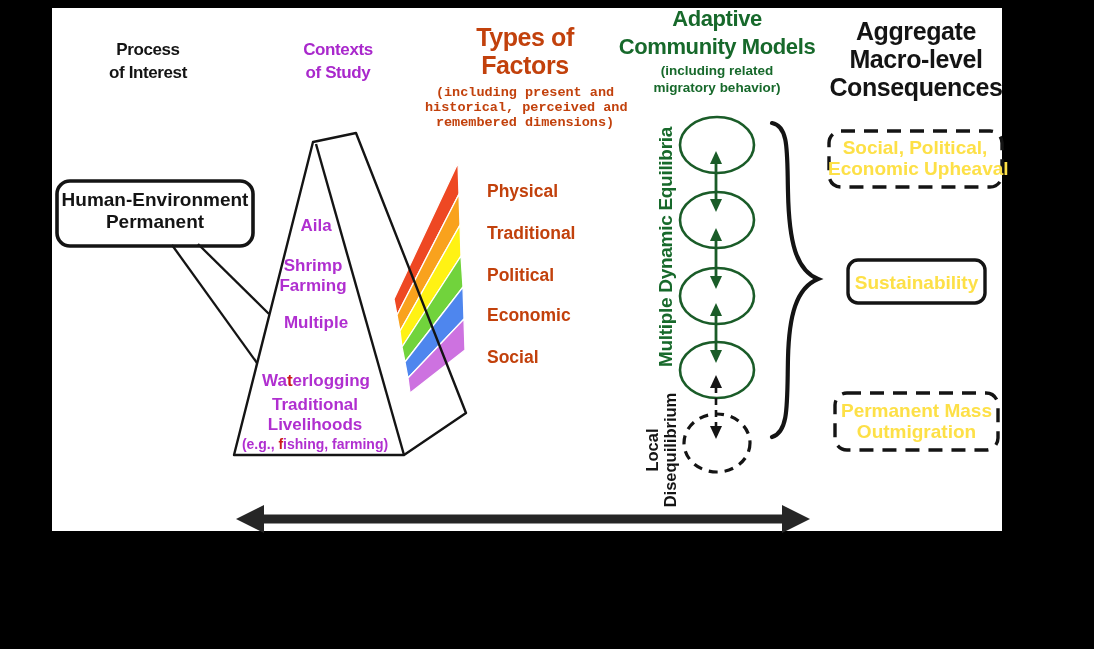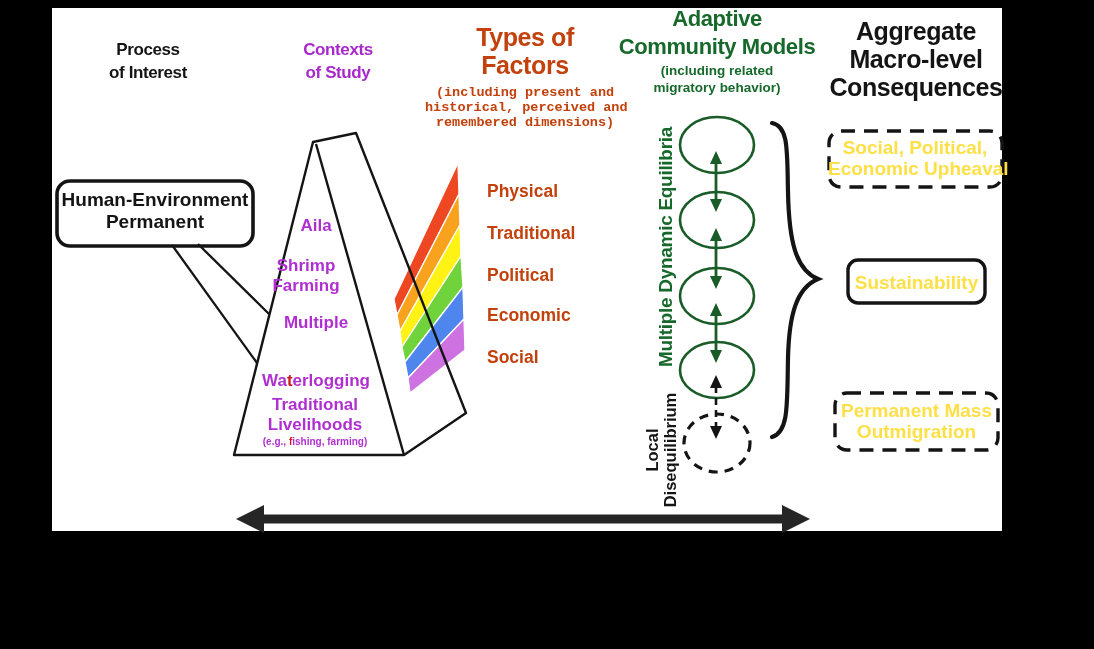--- a/index.html
+++ b/index.html
@@ -14,21 +14,21 @@
   .black{color:#141414;}
   .magenta{color:#B02FD0;}
   .magentaH{color:#A928CC;}
   .blue{color:#c2410c;margin-top:19px;}
   .green{color:#17692B;}
   .red{color:#CC1A1A;}
   .item{font-size:17px;line-height:20px;}
   .factor{font-size:17.5px;text-align:left;}
   .rot{transform:rotate(-90deg);}
   .boxtxt{font-size:19px;line-height:21px;color:#fde047;}
-  .eg{font-size:10px;}
+  .eg{font-size:14px;}
 </style>
 </head>
 <body>
 
 <div id="stage">
   <div id="panel"></div>
 
   <svg id="shapes" viewBox="0 0 1094 649" xmlns="http://www.w3.org/2000/svg">
 
     <path d="M198,244 L269,314" stroke="#141414" stroke-width="2.3" fill="none"></path>
@@ -117,21 +117,21 @@
     <span style="display:block">Macro-level</span>
     <span style="display:block">Consequences</span>
   </div>
 
   <div class="txt black" style="left:57px;top:189px;width:196px;font-size:19px;line-height:22px;">
     <span style="display:block">Human-Environment</span>
     <span style="display:block">Permanent</span>
   </div>
 
   <div class="txt item magenta" style="left:226px;top:216px;width:180px;">Aila</div>
-  <div class="txt item magenta" style="left:216px;top:256px;width:180px;">
+  <div class="txt item magenta" style="left:223px;top:256px;width:180px;">
     <span style="display:block">Shrimp</span>
     <span style="display:block">Farming</span>
   </div>
   <div class="txt item magenta" style="left:226px;top:313px;width:180px;">Multiple</div>
   <div class="txt item magenta" style="left:226px;top:353px;width:180px;margin-top:18px;">
     <span>Wa</span><span class="red">t</span><span>erlogging</span>
   </div>
   <div class="txt item magenta" style="left:225px;top:395px;width:180px;">
     <span style="display:block">Traditional</span>
     <span style="display:block">Livelihoods</span>

